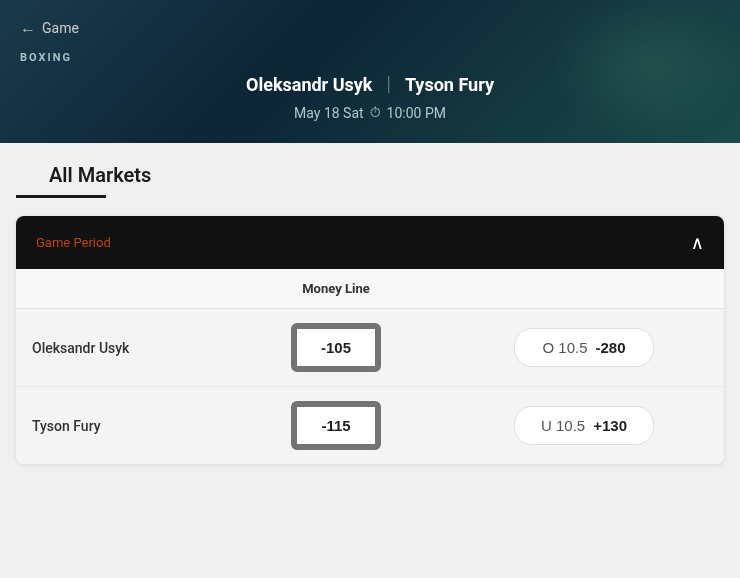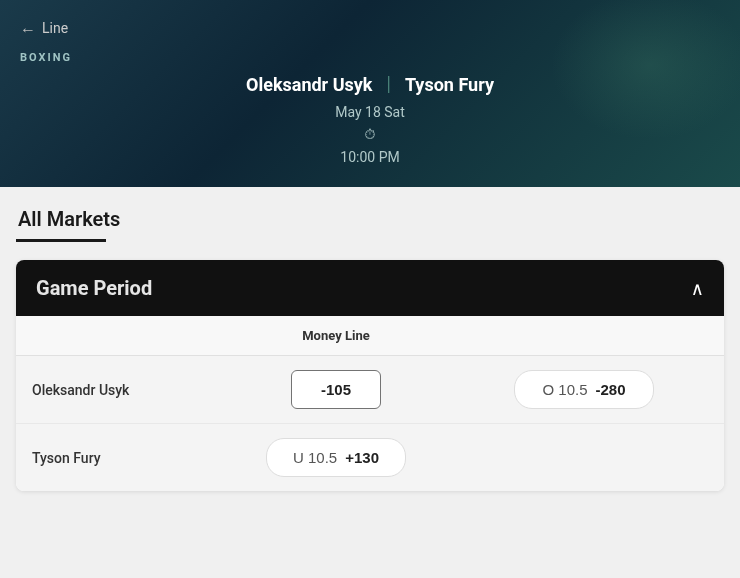--- a/index.html
+++ b/index.html
@@ -75,39 +75,39 @@
       font-weight: 300;
     }
 
     .event-time {
       display: flex;
       align-items: center;
       justify-content: center;
       gap: 6px;
       color: #b0c8c8;
       font-size: 14px;
-      flex-direction: column;
     }
 
     .clock-icon {
       font-size: 14px;
     }
 
     
     .content {
       background: #f0f0f0;
       padding: 20px 16px;
     }
 
     .section-title {
       font-size: 20px;
       font-weight: 600;
       color: #1a1a1a;
       margin-bottom: 8px;
       padding-left: 2px;
+      margin-left: 31px;
     }
 
     .title-underline {
       width: 90px;
       height: 3px;
       background: #1a1a1a;
       margin-bottom: 18px;
     }
 
     
@@ -120,23 +120,23 @@
 
     .card-header {
       background: #111111;
       display: flex;
       align-items: center;
       justify-content: space-between;
       padding: 16px 20px;
     }
 
     .card-header-title {
-      color: #e5e5e5;
-      font-size: 20px;
-      font-weight: 700;
+      color: #c2410c;
+      font-size: 13px;
+      font-weight: 400;
     }
 
     .chevron-up {
       color: #ffffff;
       font-size: 18px;
     }
 
     
     .table-header {
       display: grid;
@@ -174,21 +174,21 @@
     }
 
     .bet-cell {
       display: flex;
       justify-content: center;
       padding: 0 8px;
     }
 
     .bet-btn {
       background: #ffffff;
-      border: 1px solid #737373;
+      border: 6px solid #737373;
       border-radius: 6px;
       padding: 10px 20px;
       font-size: 15px;
       font-weight: 700;
       color: #222;
       cursor: pointer;
       min-width: 90px;
       text-align: center;
     }
 
@@ -219,21 +219,21 @@
     }
 
     .positive { color: #222; }
   </style>
 </head>
 <body>
 
 <div class="header">
   <div class="back-nav">
     <span class="back-arrow">←</span>
-    <span>Line</span>
+    <span>Game</span>
   </div>
   <div class="sport-label">BOXING</div>
   <div class="fighters">
     <span class="fighter-name">Oleksandr Usyk</span>
     <span class="divider-line">|</span>
     <span class="fighter-name">Tyson Fury</span>
   </div>
   <div class="event-time">
     <span>May 18 Sat</span>
     <span class="clock-icon">⏱</span>
@@ -266,20 +266,23 @@
         <button class="bet-btn-wide">
           <span class="bet-label">O 10.5</span>
           <span class="bet-value">-280</span>
         </button>
       </div>
     </div>
 
     <div class="table-row">
       <span class="row-label">Tyson Fury</span>
       <div class="bet-cell">
+        <button class="bet-btn">-115</button>
+      </div>
+      <div class="bet-cell">
         <button class="bet-btn-wide">
           <span class="bet-label">U 10.5</span>
           <span class="bet-value positive">+130</span>
         </button>
       </div>
     </div>
 
   </div>
 </div>
 

